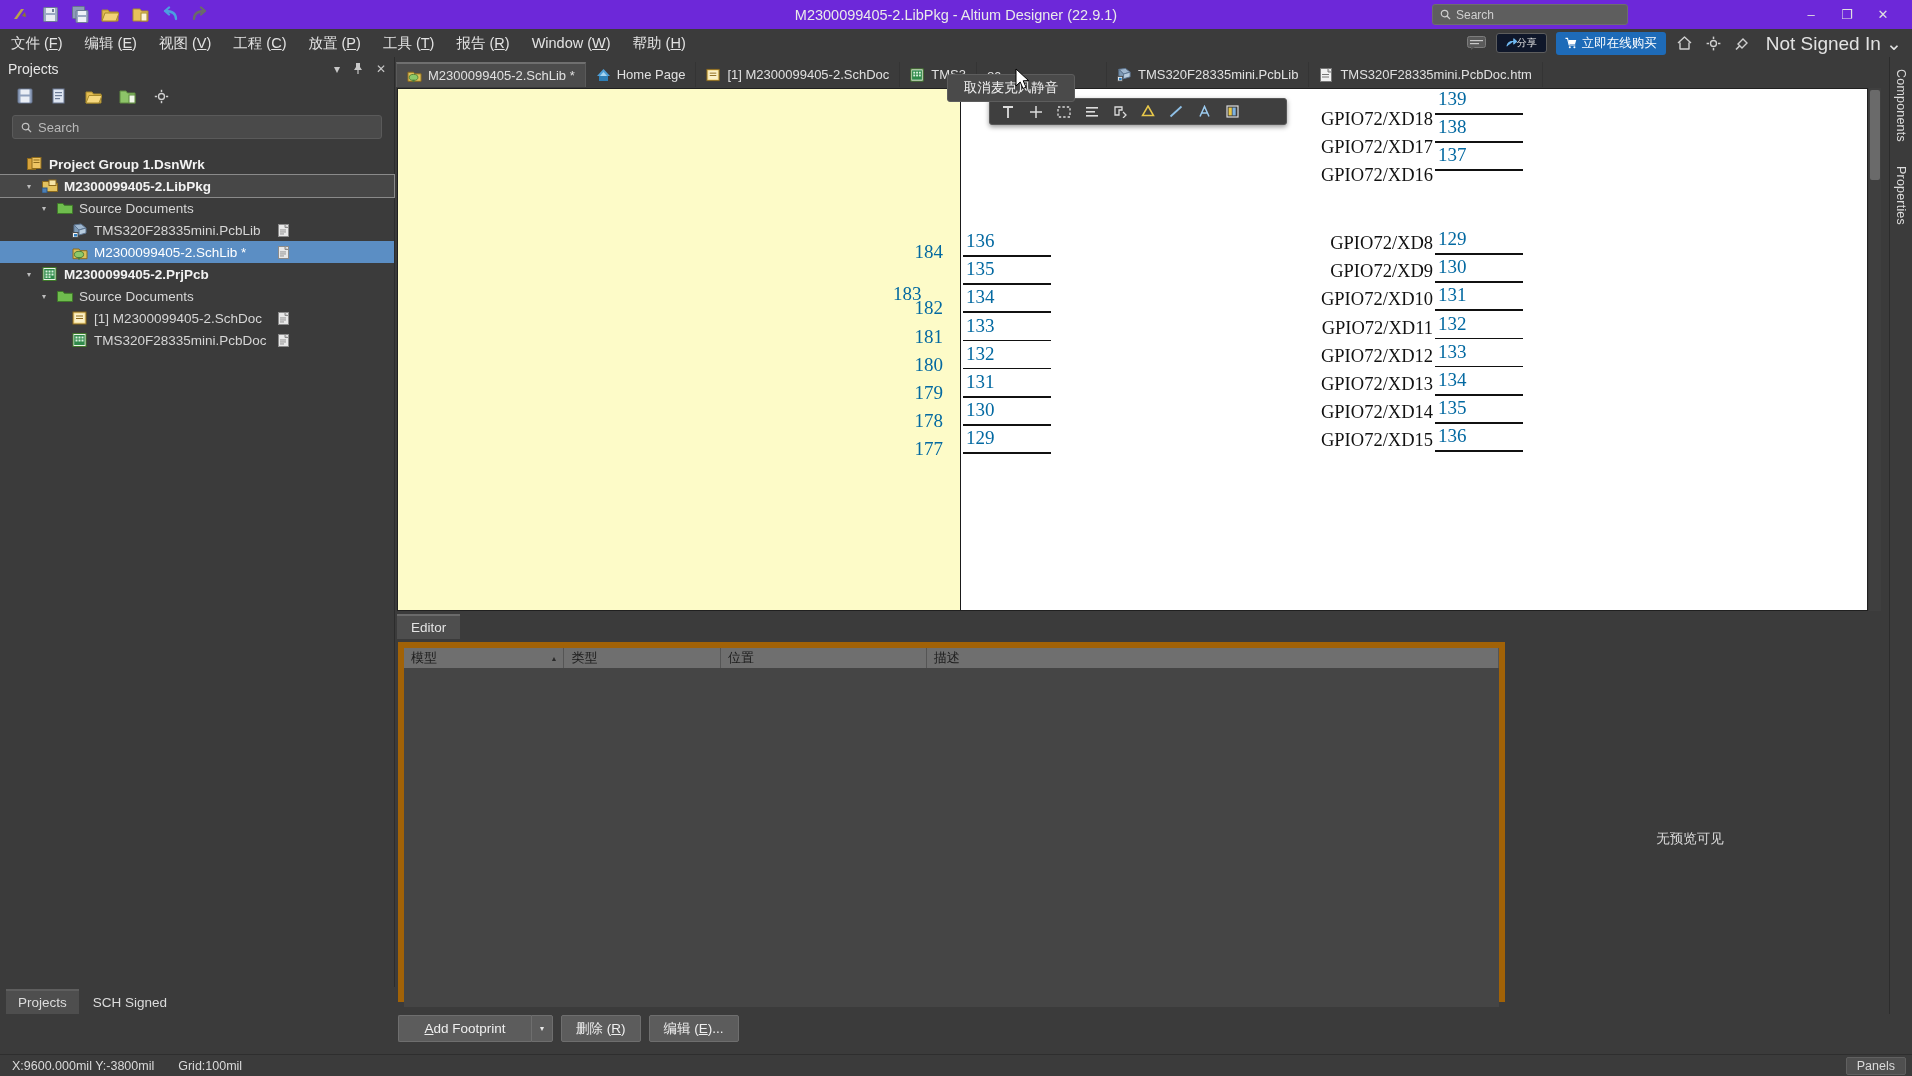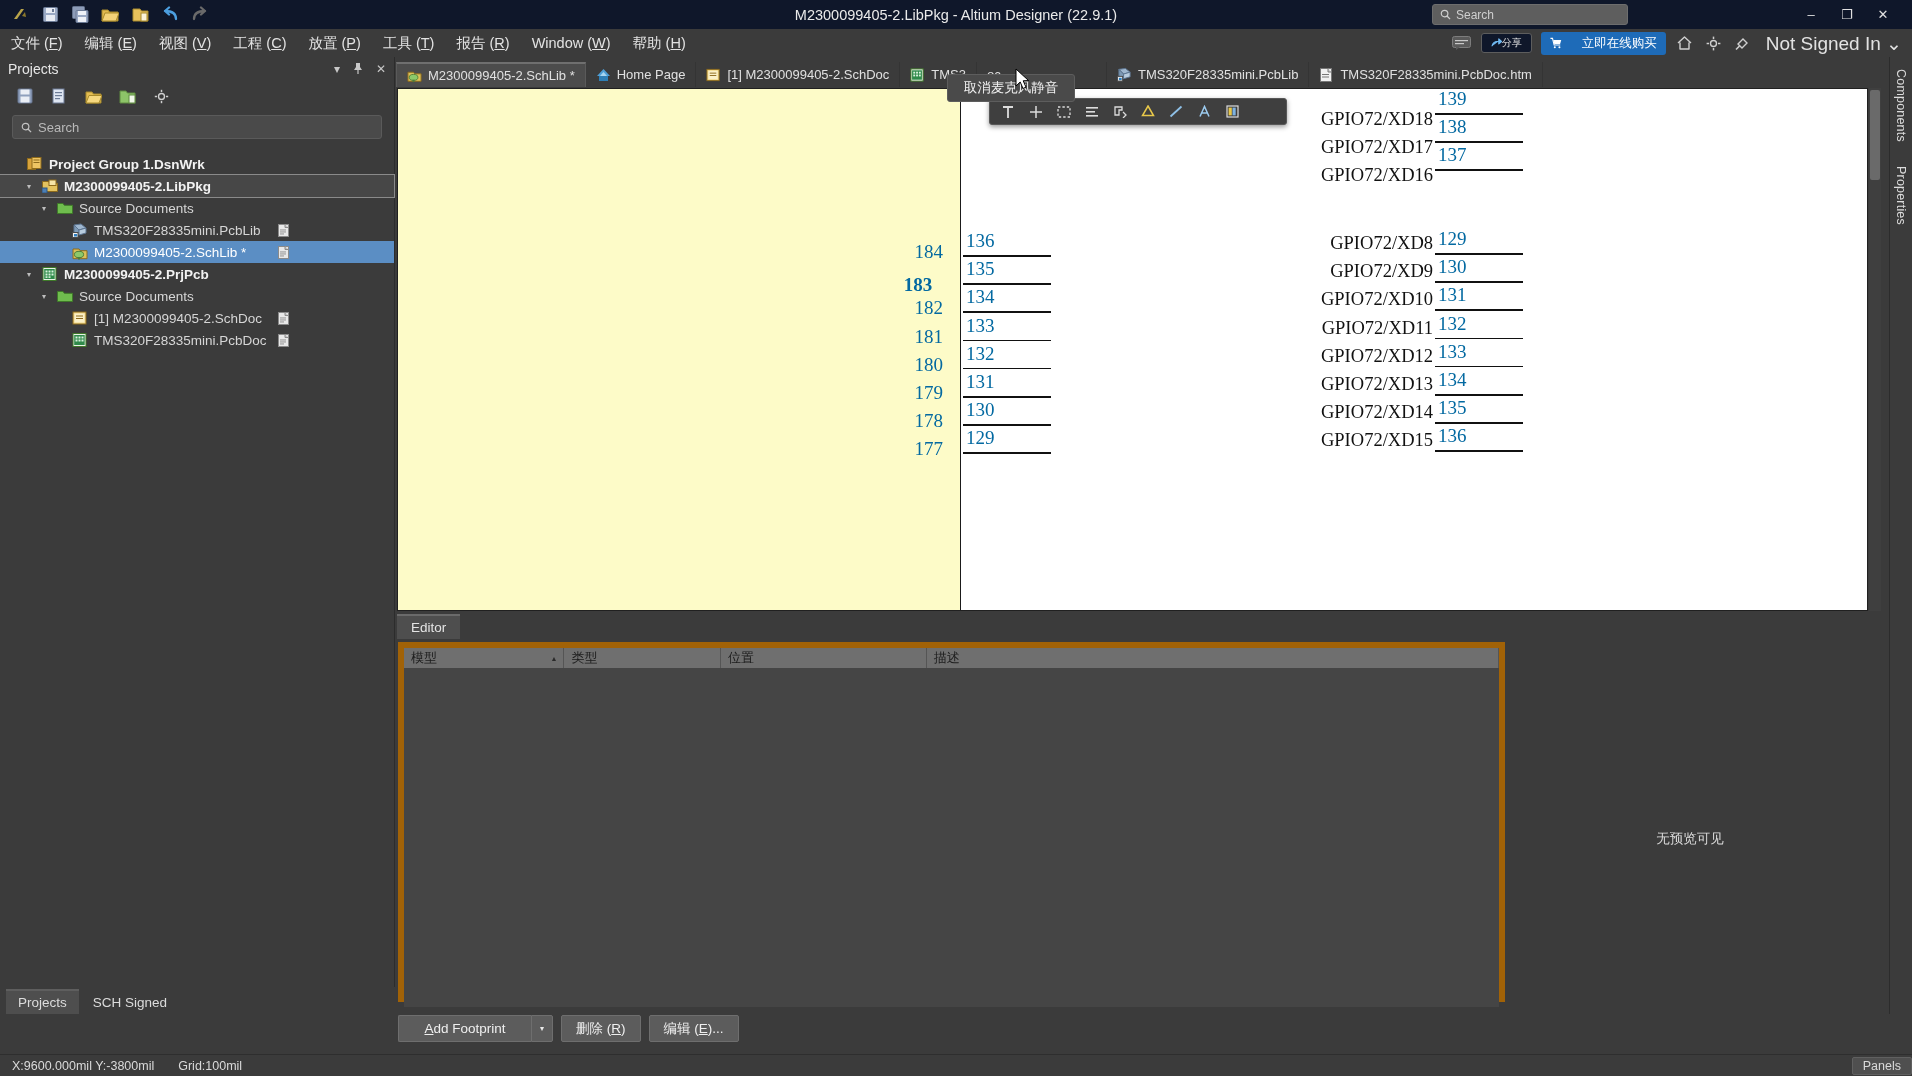--- a/index.html
+++ b/index.html
@@ -9,21 +9,21 @@
     font-family: "Liberation Sans", sans-serif;
     overflow: hidden;
     color: #d6d6d6;
     -webkit-font-smoothing: antialiased;
   }
   .app { position: relative; width: 1912px; height: 1076px; }
 
   
   .titlebar {
     position: absolute; left: 0; top: 0; width: 1912px; height: 29px;
-    background: #0f172a;
+    background: #6d28d9;
     display: flex; align-items: center;
   }
   .qat { display: flex; align-items: center; gap: 10px; padding-left: 10px; }
   .qat-ico { width: 20px; height: 20px; display: flex; align-items: center; justify-content: center; }
   .title-text {
     position: absolute; left: 0; right: 0; text-align: center;
     font-size: 14.5px; color: #eaeaea; pointer-events: none;
   }
   .search-box {
     position: absolute; right: 284px; top: 4px; width: 196px; height: 21px;
@@ -47,21 +47,21 @@
   .menu-right {
     position: absolute; right: 0; top: 0; height: 28px;
     display: flex; align-items: center; gap: 9px; padding-right: 10px;
   }
   .share-btn {
     background: #0f172a; border: 1px solid #5d5d5d; border-radius: 3px;
     font-size: 10px; color: #e2e2e2; padding: 2px 9px; display: flex; align-items: center; 
   }
   .buy-btn {
     background: #1e6bb8; border-radius: 3px; color: #fff;
-    font-size: 12.5px; padding: 3px 9px; display: flex; align-items: center; gap: 20px;
+    font-size: 12.5px; padding: 3px 9px; display: flex; align-items: center; gap: 5px;
   }
   .mr-ico { width: 20px; height: 20px; display: flex; align-items: center; justify-content: center; color: #cfcfcf; font-size: 14px; }
   .signin { font-size: 19px; color: #e2e2e2; padding-left: 4px; }
 
   
   .left-panel {
     position: absolute; left: 0; top: 57px; width: 395px; height: 957px;
     background: #3b3b3b; border-right: 1px solid #2c2c2c;
   }
   .lp-head { height: 24px; display: flex; align-items: center; padding: 0 8px; }
@@ -211,21 +211,21 @@
 
   
   .statusbar {
     position: absolute; left: 0; bottom: 0; width: 1912px; height: 22px;
     background: #3b3b3b; border-top: 1px solid #2e2e2e;
     display: flex; align-items: center; font-size: 12.5px; color: #dadada;
   }
   .sb-seg { padding: 0 12px; height: 100%; display: flex; align-items: center; }
   .sb-panels {
     margin-left: auto; background: #4f4f4f; border: 1px solid #606060;
-    padding: 1px 10px; margin-right: 0; border-radius: 2px; font-size: 12.5px;
+    padding: 1px 10px; margin-right: 6px; border-radius: 2px; font-size: 12.5px;
   }
 </style>
 </head>
 <body>
 
 <div class="app">
 
   <div class="titlebar">
     <div class="qat">
       <div class="qat-ico">
@@ -642,21 +642,21 @@
           </svg>
         </span>
         <span>TMS320F28335mini.PcbDoc.htm</span>
       </div>
     </div>
 
   <div class="canvas">
     <div class="sheet-yellow"></div>
     <div id="pins">
         <div class="pin-num" style="position: absolute; left: 495px; top: 153px; text-align: right; width: 50px;">184</div>
-        <div class="pin-num" style="position: absolute; left: 495px; top: 186px; text-align: center; width: 50px; font-weight: bold;">183</div>
+        <div class="pin-num" style="position: absolute; left: 495px; top: 195px; text-align: left; width: 50px;">183</div>
         <div class="pin-num" style="position: absolute; left: 495px; top: 209.4px; text-align: right; width: 50px;">182</div>
         <div class="pin-num" style="position: absolute; left: 495px; top: 237.6px; text-align: right; width: 50px;">181</div>
         <div class="pin-num" style="position: absolute; left: 495px; top: 265.8px; text-align: right; width: 50px;">180</div>
         <div class="pin-num" style="position: absolute; left: 495px; top: 294px; text-align: right; width: 50px;">179</div>
         <div class="pin-num" style="position: absolute; left: 495px; top: 322.2px; text-align: right; width: 50px;">178</div>
         <div class="pin-num" style="position: absolute; left: 495px; top: 350.4px; text-align: right; width: 50px;">177</div>
         <div class="pin-num" style="position: absolute; left: 568px; top: 142px;">136</div>
         <div class="pin-line" style="left: 565px; top: 166px; width: 88px;"></div>
         <div class="pin-num" style="position: absolute; left: 568px; top: 170.2px;">135</div>
         <div class="pin-line" style="left: 565px; top: 194.2px; width: 88px;"></div>

